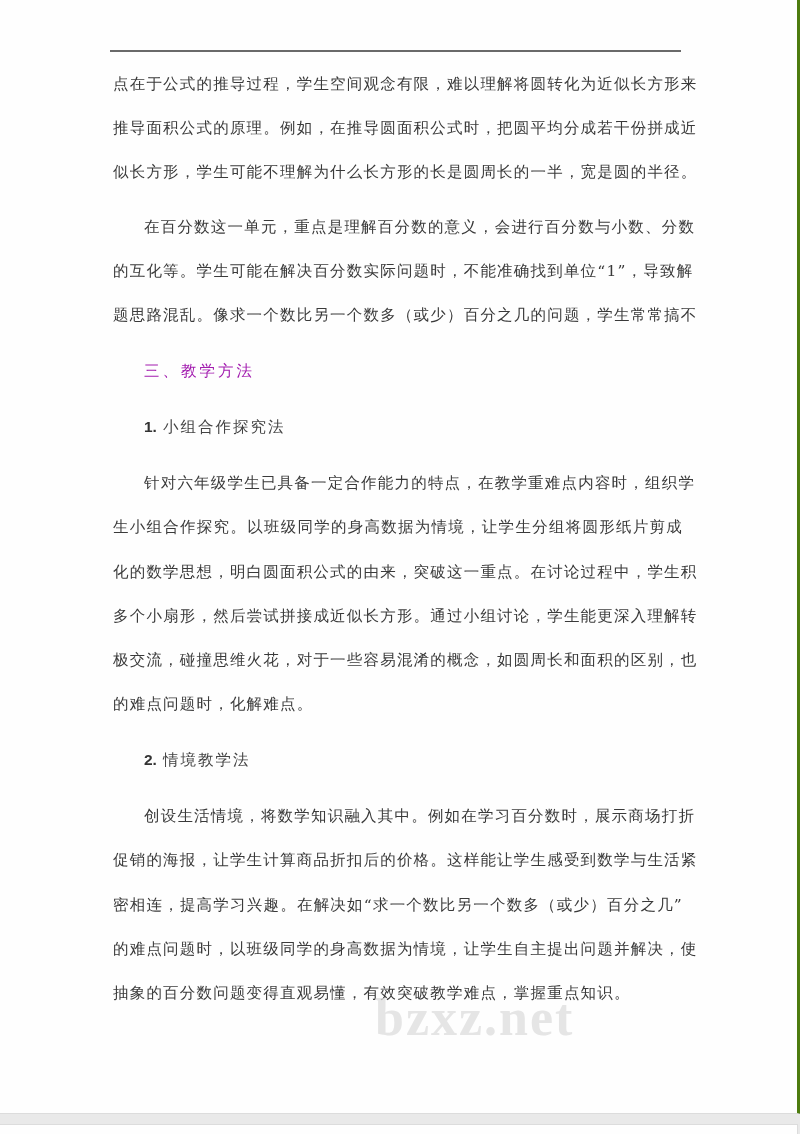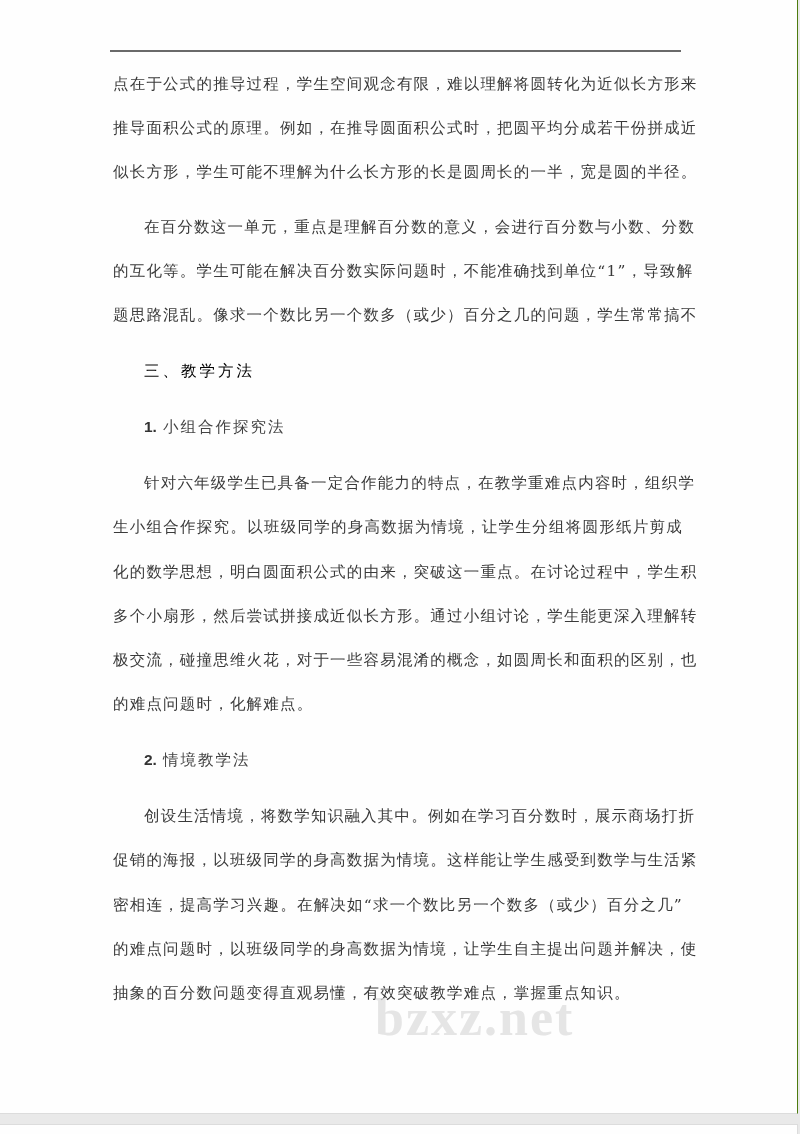--- a/index.html
+++ b/index.html
@@ -6,21 +6,21 @@
   body {
     width: 800px; height: 1134px; overflow: hidden;
     background: #e9e9e9;
     font-family: "DejaVu Serif", "Liberation Serif", serif;
     position: relative;
   }
   .page {
     position: absolute; left: 0; top: 0;
     width: 797px; height: 1113px;
     background: #fefefe;
-    border-right: 1px solid #4d7c0f;
+    border-right: 4px solid #4d7c0f;
     border-bottom: 1px solid #dcdcdc;
   }
   .page-next {
     position: absolute; left: 0; top: 1124px;
     width: 797px; height: 20px;
     background: #fefefe;
     border-top: 1px solid #dcdcdc;
     border-right: 1px solid #dcdcdc;
   }
   .header-rule {
@@ -38,21 +38,21 @@
     height: 44.2px; line-height: 44.2px;
     white-space: nowrap;
     text-align: justify; text-align-last: justify;
     letter-spacing: 1.2px;
   }
   .line.last { text-align-last: left; }
   .indent { padding-left: 31px; }
   .heading {
     height: 56px; line-height: 44px;
     padding-left: 31px; letter-spacing: 3px;
-    color: #000000;
+    color: #a21caf;
     font-family: Liberation Serif, serif;
   }
   .subheading {
     height: 56px; line-height: 44px;
     padding-left: 31px; letter-spacing: 2px;
     color: #444;
   }
   .subheading .num {
     font-family: "Liberation Sans", sans-serif;
     font-weight: bold; color: #333; letter-spacing: 0;
@@ -107,21 +107,21 @@
     </div>
 
     <div style="height:12px"></div>
 
     <div class="subheading">
       <span class="num">2.</span><span>情境教学法</span>
     </div>
 
     <div>
       <div class="line indent">创设生活情境，将数学知识融入其中。例如在学习百分数时，展示商场打折</div>
-      <div class="line">促销的海报，以班级同学的身高数据为情境。这样能让学生感受到数学与生活紧</div>
+      <div class="line">促销的海报，让学生计算商品折扣后的价格。这样能让学生感受到数学与生活紧</div>
       <div class="line">密相连，提高学习兴趣。在解决如“求一个数比另一个数多（或少）百分之几”</div>
       <div class="line">的难点问题时，以班级同学的身高数据为情境，让学生自主提出问题并解决，使</div>
       <div class="line last">抽象的百分数问题变得直观易懂，有效突破教学难点，掌握重点知识。</div>
     </div>
   </div>
 
   <div class="watermark">bzxz.net</div>
 </div>
 
 <div class="page-next"></div>

